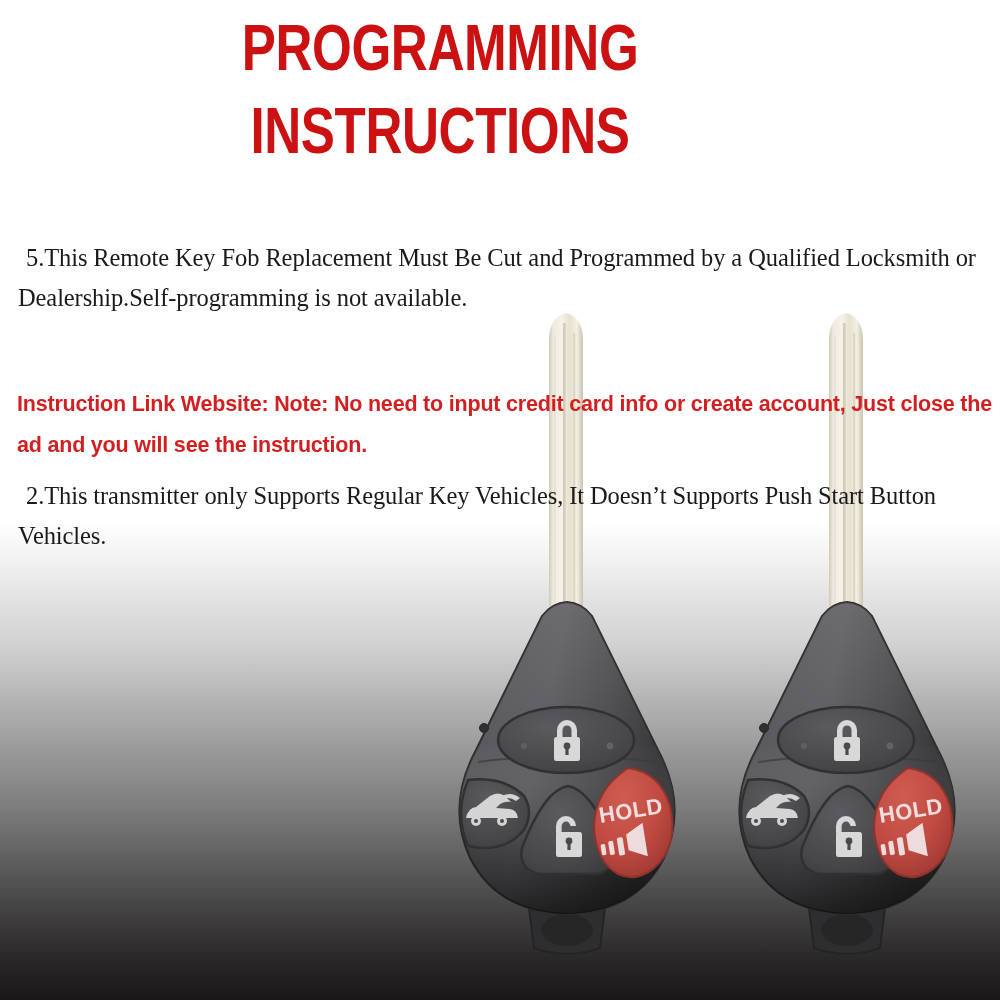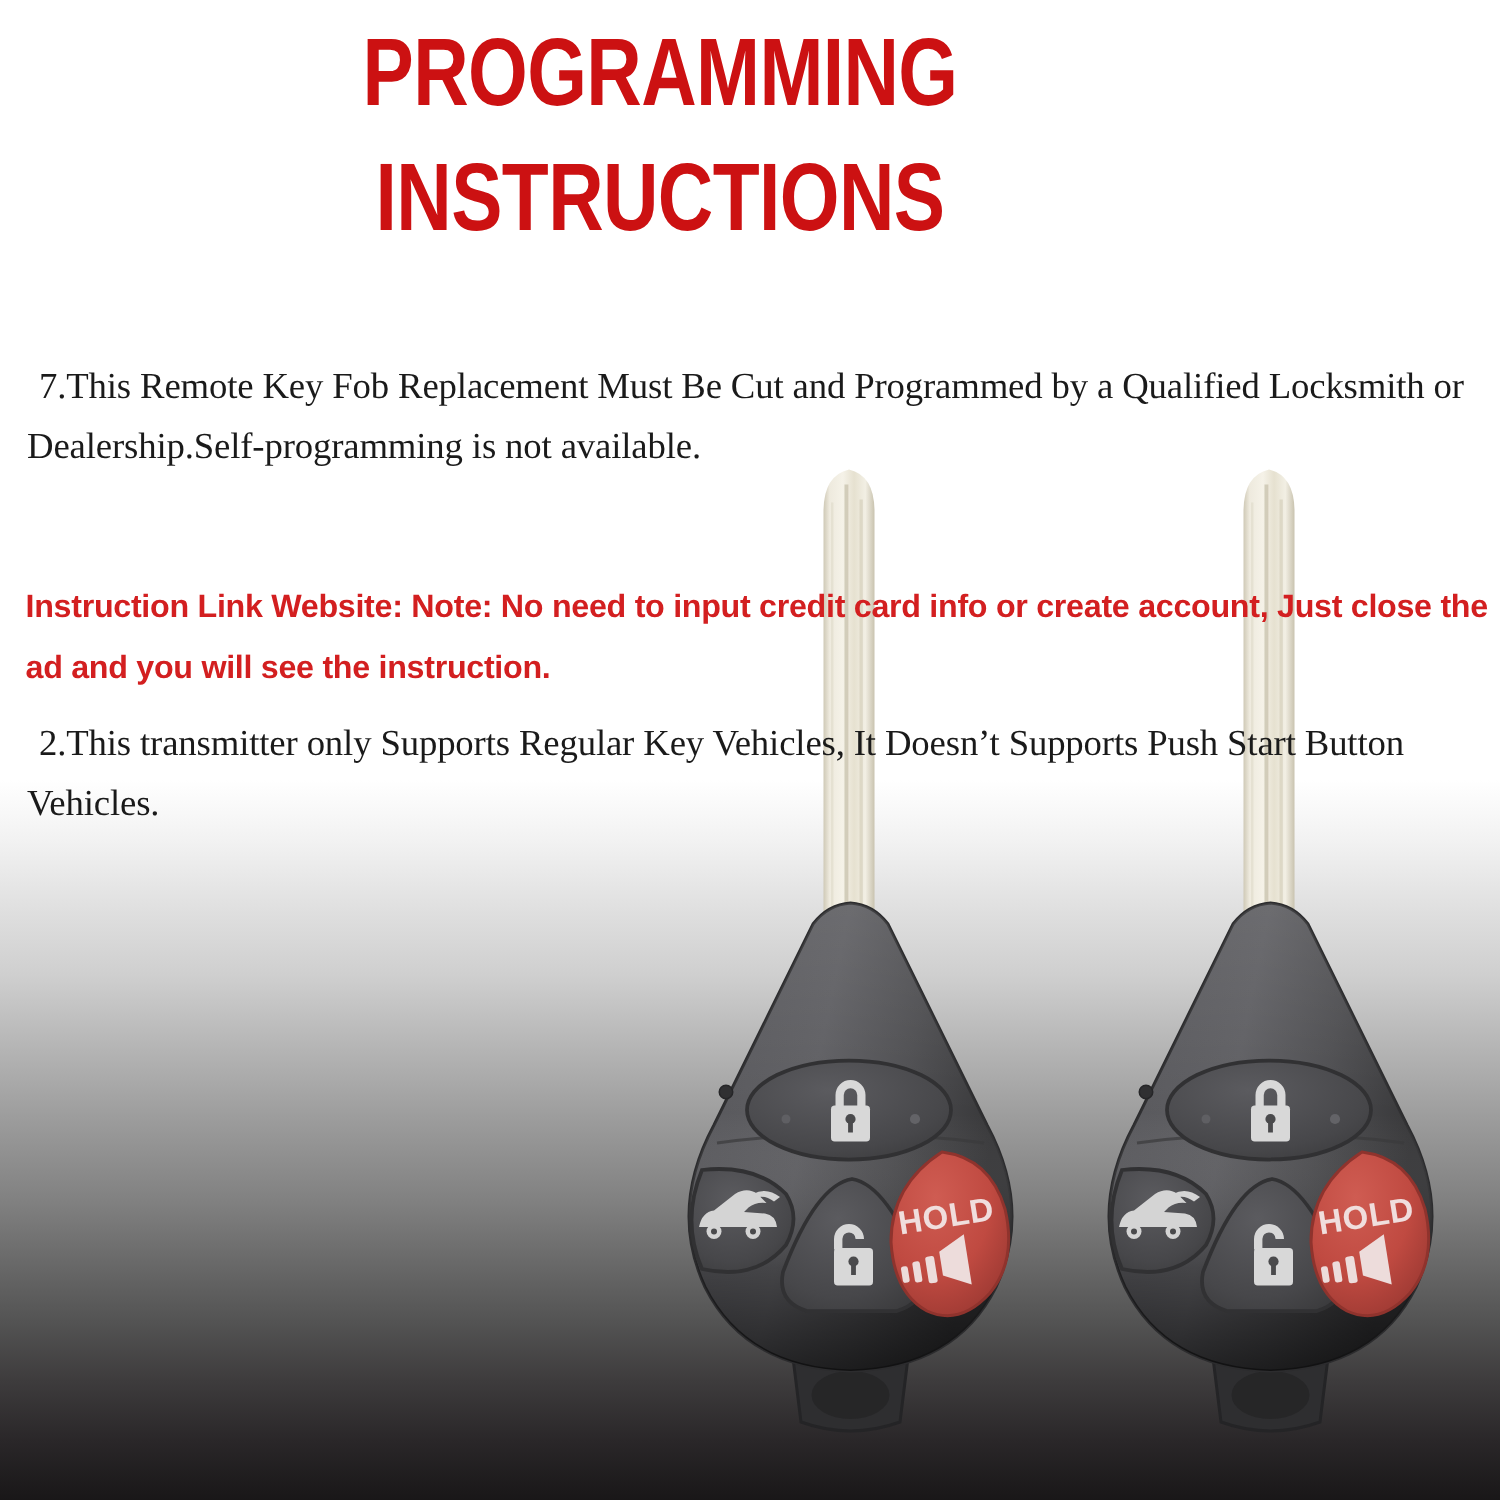--- a/index.html
+++ b/index.html
@@ -367,21 +367,21 @@
     </svg>
   </div>
 
   <div class="content">
 
     <h1 class="title">
       <span class="l1">PROGRAMMING</span>
       <span class="l2">INSTRUCTIONS</span>
     </h1>
 
-    <p class="para p1"><span class="indent"></span><span>7.This Remote Key Fob Replacement Must Be Cut and Programmed by a Qualified Locksmith or Dealership.Self-programming is not available.</span></p>
+    <p class="para p1"><span class="indent"></span><span>5.This Remote Key Fob Replacement Must Be Cut and Programmed by a Qualified Locksmith or Dealership.Self-programming is not available.</span></p>
 
     <p class="redlink"><span>Instruction Link Website: Note: No need to input credit card info or create account, Just close the ad and you will see the instruction.</span></p>
 
     <p class="para p2"><span class="indent"></span><span>2.This transmitter only Supports Regular Key Vehicles, It Doesn’t Supports Push Start Button Vehicles.</span></p>
 
   </div>
 
 </div>
 
 </body></html>

